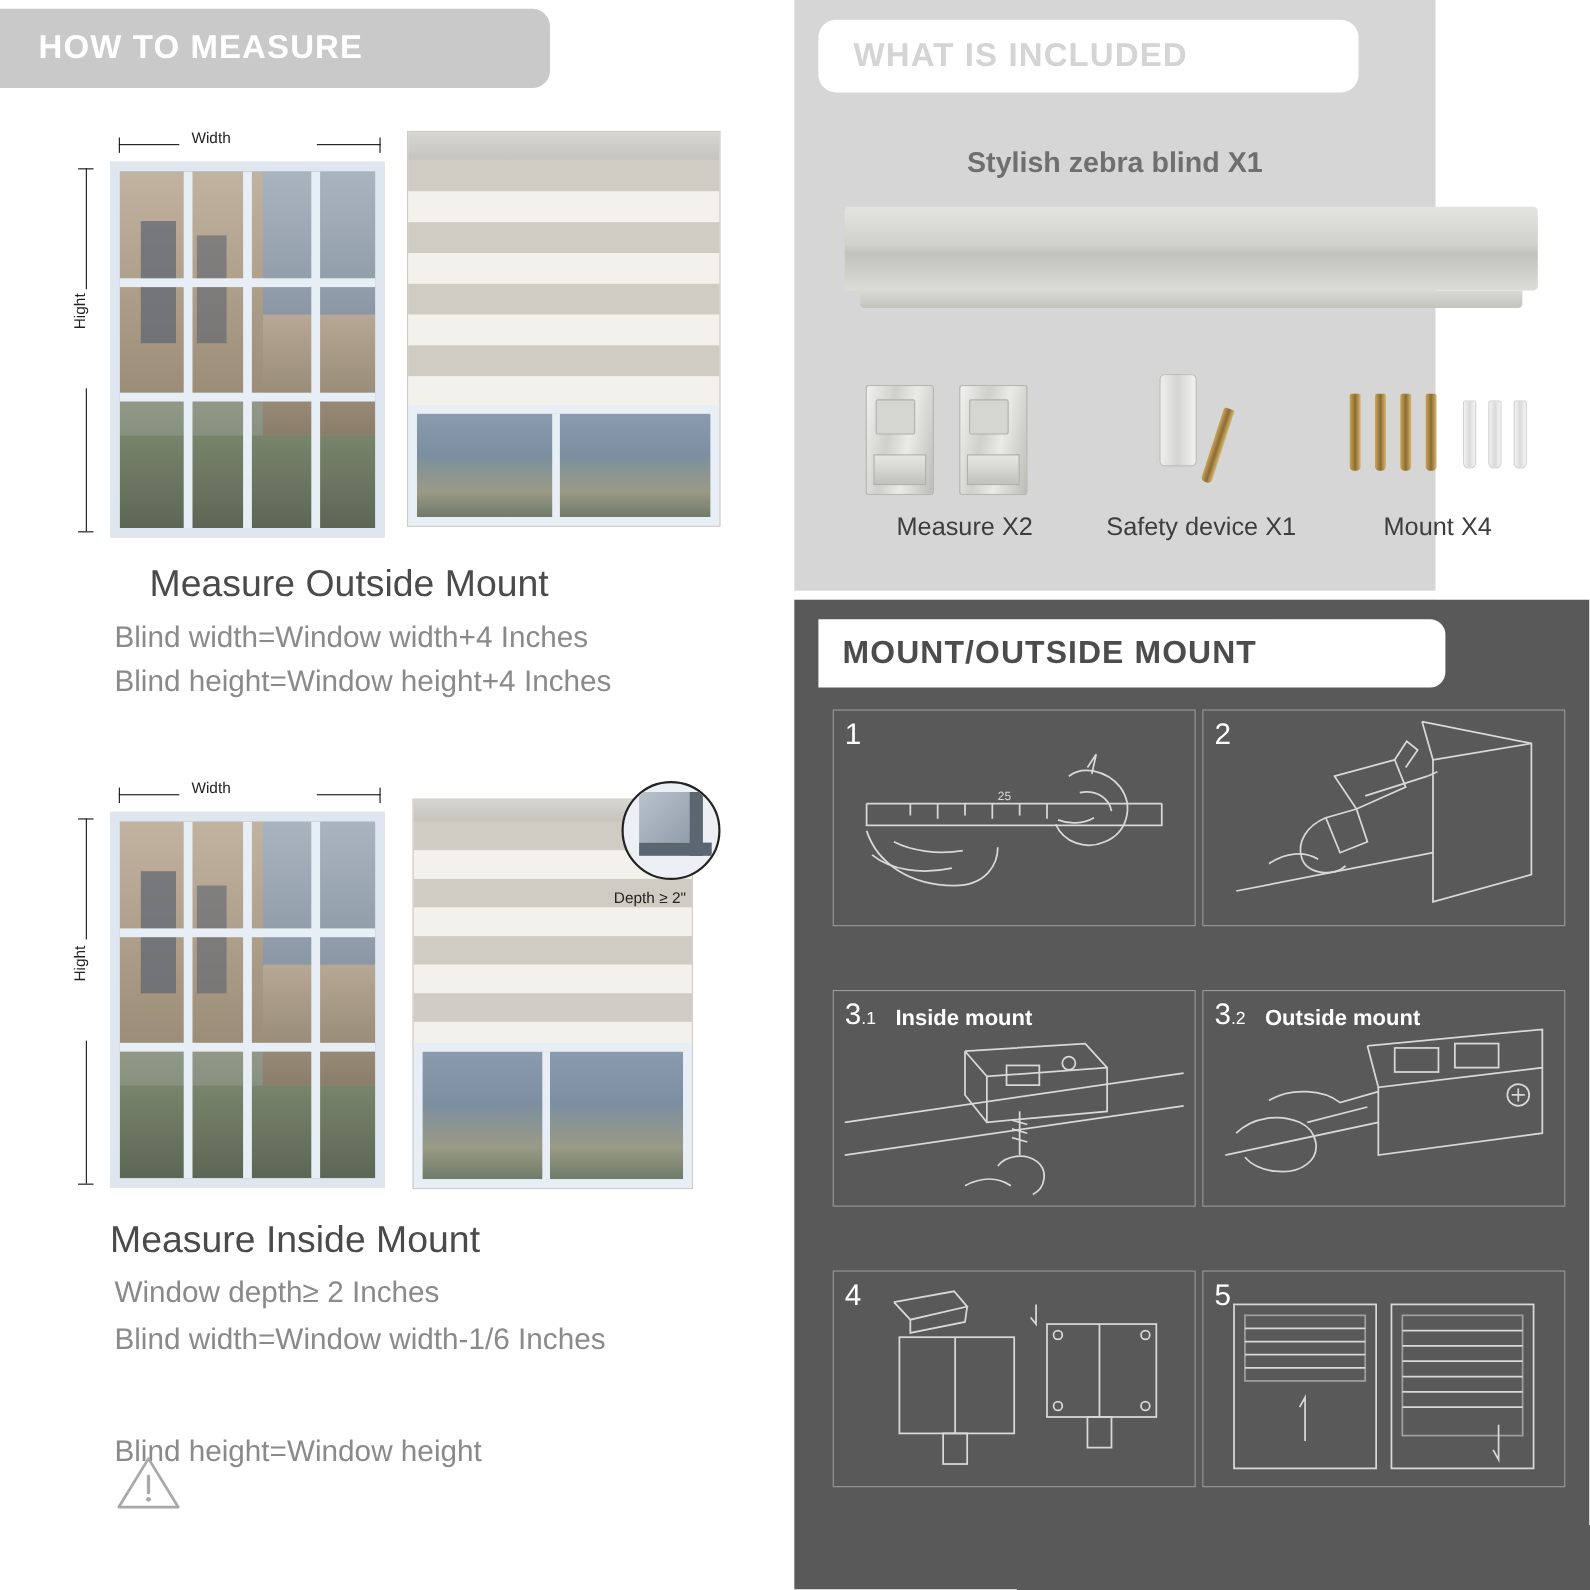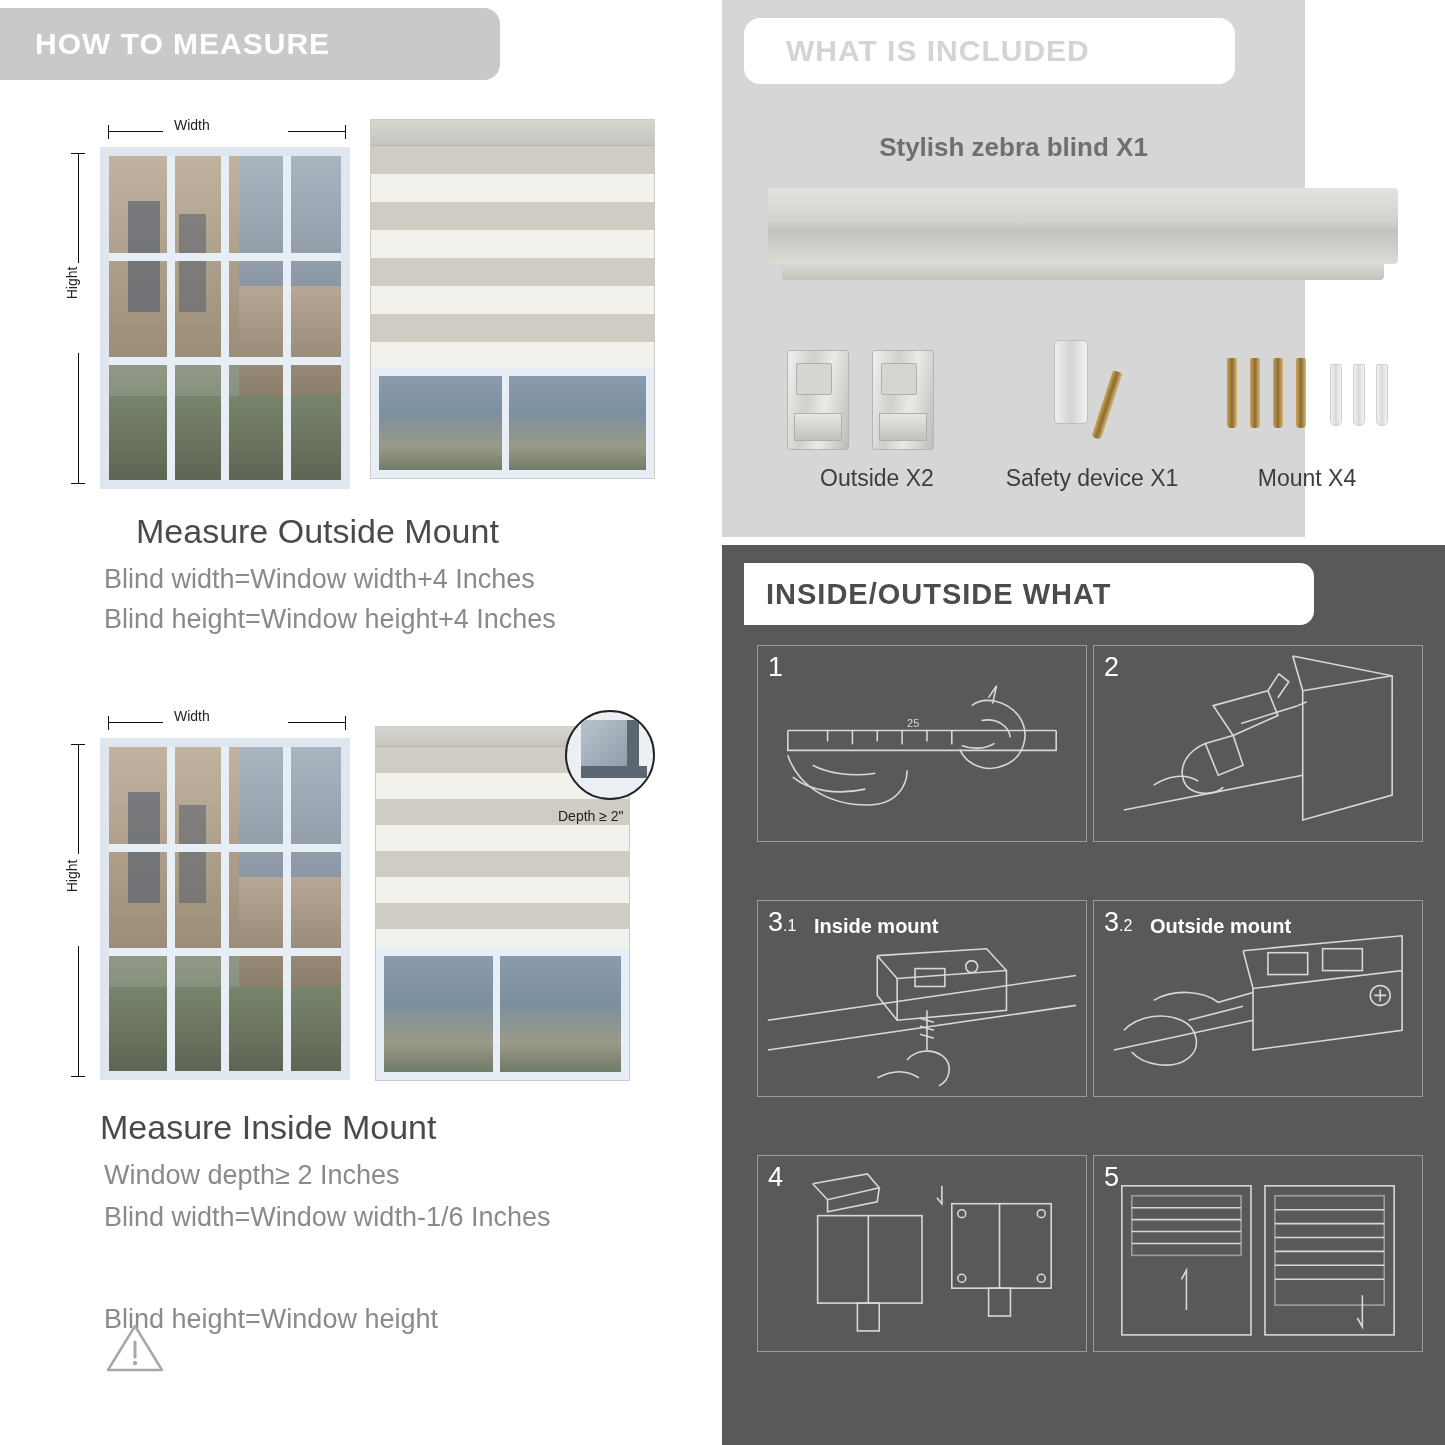--- a/index.html
+++ b/index.html
@@ -70,21 +70,21 @@
   .note {
     position:absolute; display:flex; gap:16px; align-items:flex-start;
   }
   .note-text { font-size:19px; color:#8a8a8a; line-height:1.45; }
 
   
   .right-top {
     position:absolute; left:722px; top:0; width:583px; height:545px;
     background:#d6d6d6;
   }
-  .tab-header.right { left:744px; top:18px; width:491px; height:66px; background:#ffffff; color:#d4d4d4; font-size:30px; padding-left:42px; border-radius:16px; }
+  .tab-header.right { left:744px; top:18px; width:491px; height:66px; background:#ffffff; color:#d4d4d4; font-size:30px; padding-left:32px; border-radius:16px; }
   .included-title { position:absolute; left:0; right:0; top:132px; text-align:center; font-size:26px; color:#6f6f6f; font-weight:bold; }
   .blind-product {
     position:absolute; left:46px; top:188px; width:630px; height:76px;
     background:linear-gradient(180deg,#e3e3df 0%, #d2d2cd 45%, #c2c2bd 55%, #dcdcd7 100%);
     border-radius:4px;
   }
   .blind-product:after {
     content:""; position:absolute; left:14px; right:14px; top:76px; height:16px;
     background:linear-gradient(180deg,#d9d9d4,#c4c4bf); border-radius:0 0 4px 4px;
   }
@@ -274,21 +274,21 @@
     </div>
   </div>
 
   <div class="right-top">
     <div class="included-title">Stylish zebra blind X1</div>
 
     <div class="blind-product"></div>
 
     <div class="bracket" style="left:65px; top:350px;"></div>
     <div class="bracket" style="left:150px; top:350px;"></div>
-    <div class="parts-label" style="left:20px; top:465px; width:270px;">Outside X2</div>
+    <div class="parts-label" style="left:20px; top:465px; width:270px;">Measure X2</div>
 
     <div class="safety" style="left:332px; top:340px;"></div>
     <div class="screw-gold" style="left:380px; top:370px; transform:rotate(18deg);"></div>
     <div class="parts-label" style="left:240px; top:465px; width:260px;">Safety device X1</div>
 
     <div class="screw-gold" style="left:505px; top:358px;"></div>
     <div class="screw-gold" style="left:528px; top:358px;"></div>
     <div class="screw-gold" style="left:551px; top:358px;"></div>
     <div class="screw-gold" style="left:574px; top:358px;"></div>
     <div class="screw-clear" style="left:608px; top:364px;"></div>
@@ -296,21 +296,21 @@
     <div class="screw-clear" style="left:654px; top:364px;"></div>
     <div class="parts-label" style="left:470px; top:465px; width:230px;">Mount X4</div>
   </div>
 
   <div class="tab-header right">
     <span>WHAT IS INCLUDED</span>
   </div>
 
   <div class="right-bottom"></div>
   <div class="tab-header mount">
-    <span>INSIDE/OUTSIDE WHAT</span>
+    <span>MOUNT/OUTSIDE MOUNT</span>
   </div>
 
   <div class="step-card" style="left:757px; top:645px; width:330px; height:197px;">
     <div class="step-num">1</div>
     <svg class="sketch" viewBox="0 0 330 197">
       <polyline points="30,85 300,85"></polyline>
       <polyline points="30,85 30,105 300,105 300,85"></polyline>
       <line x1="70" y1="85" x2="70" y2="96"></line>
         <line x1="95" y1="85" x2="95" y2="99"></line>
       <line x1="120" y1="85" x2="120" y2="96"></line>

